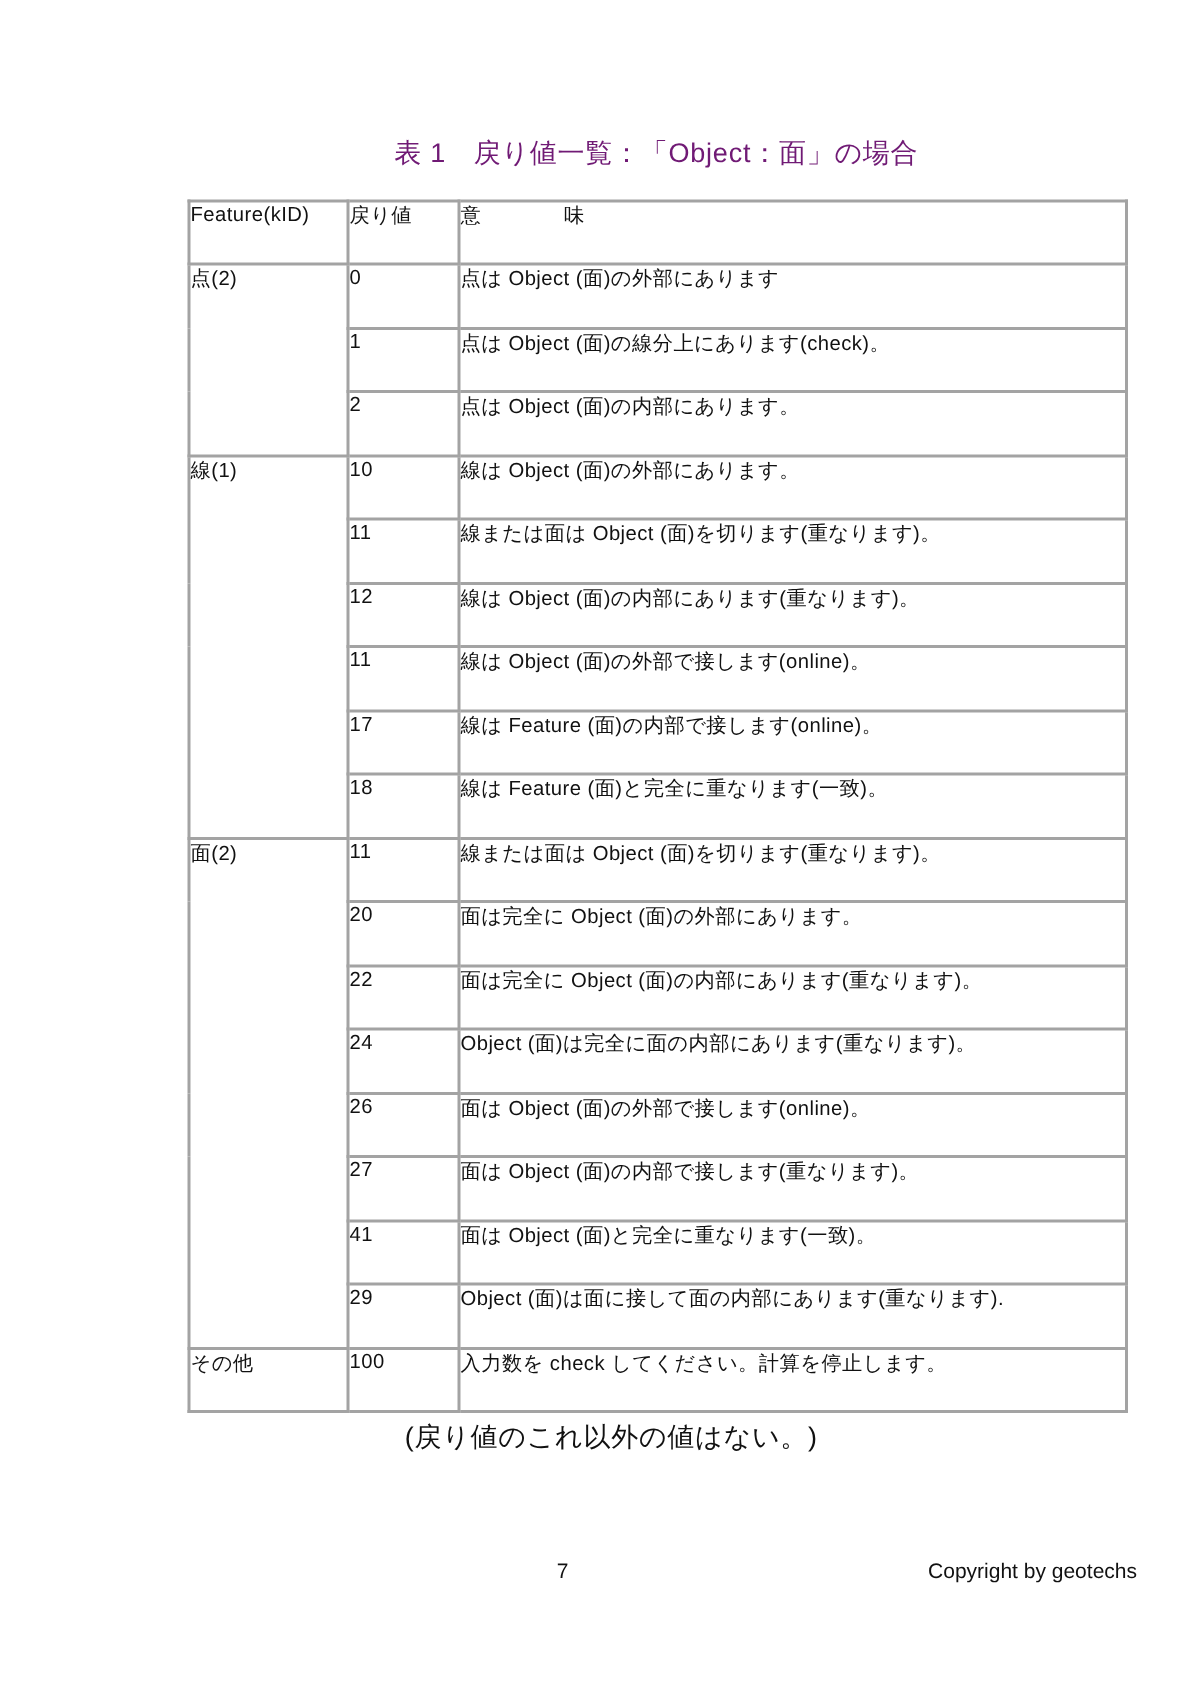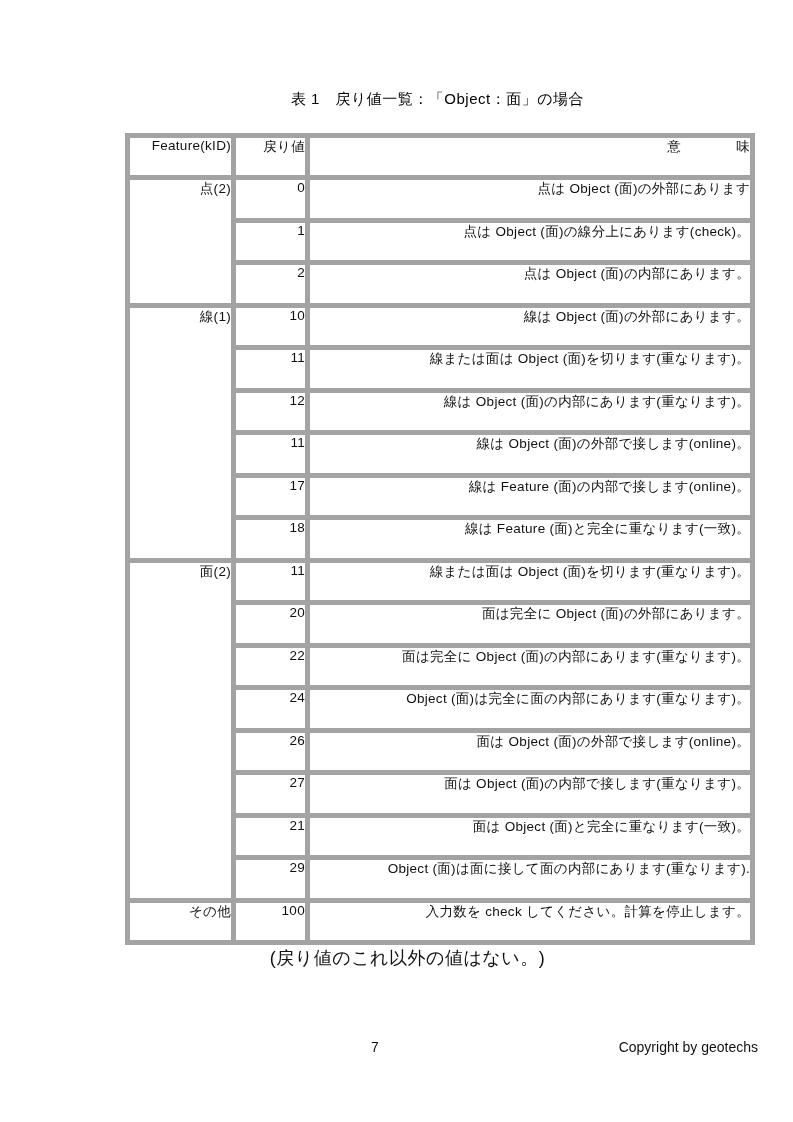--- a/index.html
+++ b/index.html
@@ -16,39 +16,39 @@
     overflow: hidden;
     font-family: "Liberation Sans", "DejaVu Sans", serif;
     color: #111111;
   }
   .doc-title {
     position: absolute;
     top: 90px;
     left: 125px;
     width: 625px;
     text-align: center;
-    font-size: 15px;
+    font-size: 18px;
     letter-spacing: 0.5px;
     font-family: "Liberation Sans", serif;
-    color: #000000;
+    color: #701a75;
     white-space: pre;
   }
   table.return-table {
     position: absolute;
     left: 125px;
     top: 133px;
     width: 625px;
     border-collapse: collapse;
     table-layout: fixed;
   }
   table.return-table td, table.return-table th {
-    border: 5px solid #a3a3a3;
+    border: 2px solid #a3a3a3;
     vertical-align: top;
     font-weight: normal;
-    text-align: right;
+    text-align: left;
     font-size: 13.5px;
     letter-spacing: 0.3px;
     padding: 0;
     overflow: hidden;
   }
   .col-feature { width: 106px; }
   .col-value   { width: 74px; }
   .col-meaning { width: 445px; }
   tr.header-row th { height: 42px; }
   tr.data-row td { height: 42.5px; }
@@ -176,21 +176,21 @@
         </tr>
         <tr class="data-row">
           <td class="value-cell">26</td>
           <td class="meaning-cell">面は Object (面)の外部で接します(online)。</td>
         </tr>
         <tr class="data-row">
           <td class="value-cell">27</td>
           <td class="meaning-cell">面は Object (面)の内部で接します(重なります)。</td>
         </tr>
         <tr class="data-row">
-          <td class="value-cell">21</td>
+          <td class="value-cell">41</td>
           <td class="meaning-cell">面は Object (面)と完全に重なります(一致)。</td>
         </tr>
         <tr class="data-row">
           <td class="value-cell">29</td>
           <td class="meaning-cell">Object (面)は面に接して面の内部にあります(重なります).</td>
         </tr>
         <tr class="data-row">
           <td class="feature-cell" rowspan="1">その他</td>
           <td class="value-cell">100</td>
           <td class="meaning-cell">入力数を check してください。計算を停止します。</td>

